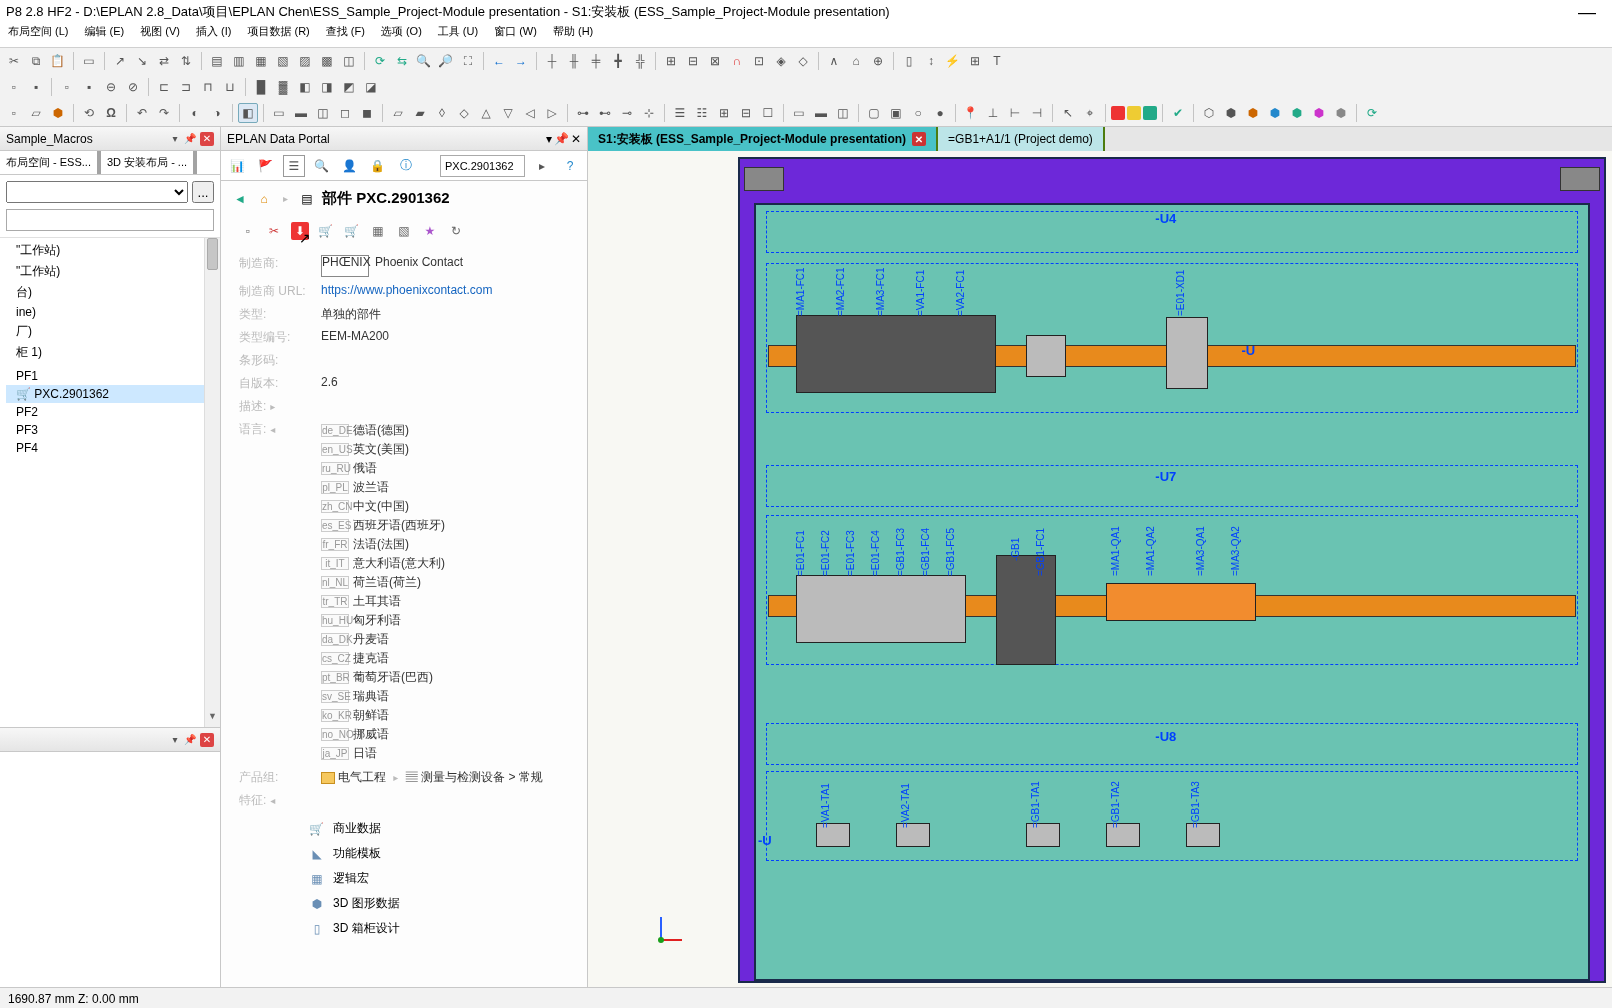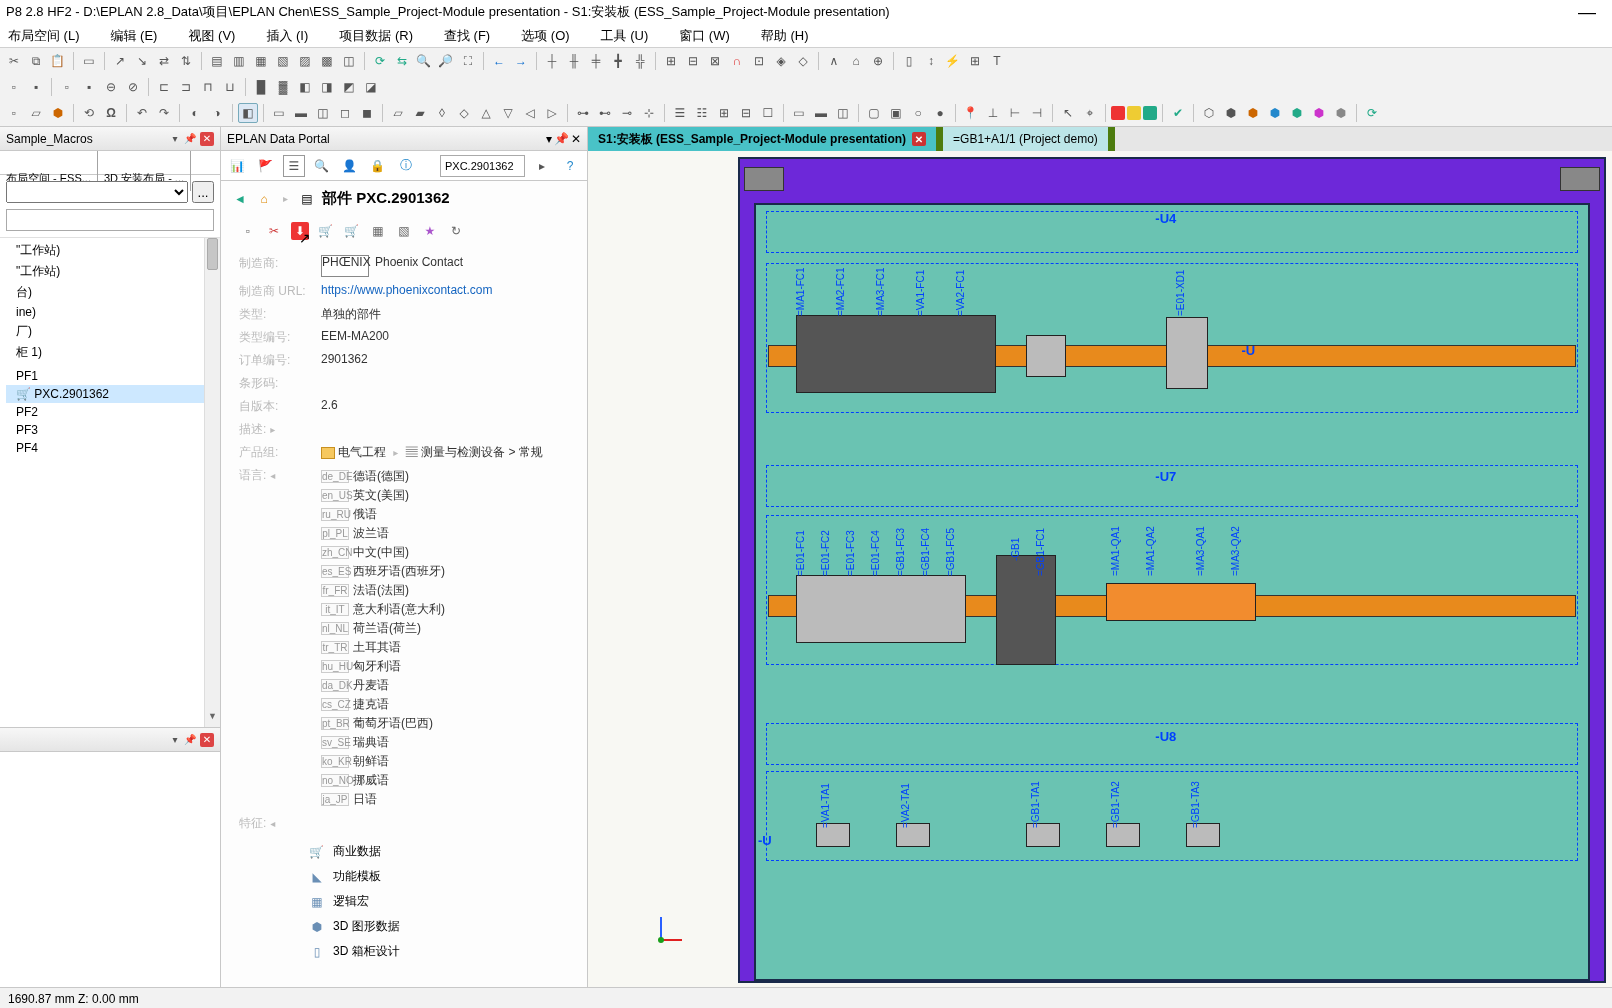--- a/index.html
+++ b/index.html
@@ -3,40 +3,40 @@
 <meta charset="utf-8">
 <style>
 * { margin:0; padding:0; box-sizing:border-box; font-family:"Microsoft YaHei","Segoe UI",Arial,sans-serif; }
 body { background:#fff; font-size:12px; color:#000; overflow:hidden; width:1612px; height:1008px; position:relative; }
 
 
 .titlebar { height:24px; background:#fff; display:flex; align-items:center; padding:0 6px; font-size:13px; }
 .titlebar .min { margin-left:auto; font-size:18px; padding:0 10px; }
 
 
-.menubar { height:24px; display:flex; align-items:center; font-size:13px; border-bottom:1px solid #d0d0d0;gap:15px; }
+.menubar { height:24px; display:flex; font-size:11px; border-bottom:1px solid #d0d0d0; }
 .menubar span { padding:0 8px; cursor:pointer; }
 
 
 .toolbars { background:#f2f2f2; border-bottom:1px solid #c8c8c8; }
 .toolbar-row { height:26px; display:flex; align-items:center; padding:0 4px; gap:2px; }
 .tb-sep { width:1px; height:18px; background:#c4c4c4; margin:0 3px; }
 .tb-btn { width:20px; height:20px; display:flex; align-items:center; justify-content:center; border:1px solid transparent; border-radius:2px; font-size:12px; color:#555; cursor:pointer; }
 
 
 .main { display:flex; height:calc(1008px - 24px - 24px - 78px - 22px); }
 
 
 .left-col { width:221px; display:flex; flex-direction:column; border-right:1px solid #c8c8c8; }
 .panel-hd { height:24px; background:linear-gradient(#f7f7f7,#e5e5e5); border-bottom:1px solid #c8c8c8; display:flex; align-items:center; padding:0 6px; font-size:12px; }
 .panel-hd .ctrls { margin-left:auto; display:flex; gap:2px; }
 .panel-hd .ctrl { width:14px; height:14px; display:flex; align-items:center; justify-content:center; font-size:10px; color:#555; cursor:pointer; }
 .panel-hd .closebtn { background:#d44; color:#fff; border-radius:2px; }
 .tabstrip { height:24px; display:flex; border-bottom:1px solid #c8c8c8; font-size:11px; }
-.tabstrip .tab { padding:20px 6px; border-right:1px solid #a3a3a3; cursor:pointer; white-space:nowrap; overflow:hidden; }
+.tabstrip .tab { padding:4px 6px; border-right:4px solid #a3a3a3; cursor:pointer; white-space:nowrap; overflow:hidden; }
 .searchbox-row { padding:6px; display:flex; gap:4px; align-items:center; }
 .searchbox-row select { flex:1; height:22px; }
 .searchbox-row button { width:22px; height:22px; }
 .filterbox { margin:0 6px 6px; height:22px; border:1px solid #aaa; }
 .tree { flex:1; overflow:auto; padding:2px 6px; border-top:1px solid #e0e0e0; position:relative;}
 .tree-item { padding:2px 0 2px 10px; cursor:pointer; white-space:nowrap; }
 .tree-item.sel { background:#cde8ff; }
 .tree .scrollbar { position:absolute; right:0; top:0; width:16px; height:100%; background:#f0f0f0; border-left:1px solid #ddd;}
 .tree .scrollbar .thumb { position:absolute; left:2px; right:2px; top:0; height:32px; background:#c6c6c6; border:1px solid #aaa; border-radius:2px;}
 .tree .scrollbar .arrow { position:absolute; left:0; right:0; height:16px; text-align:center; font-size:9px; color:#666;}
@@ -69,21 +69,21 @@
 .dp-lang-list div { padding:1px 0; }
 .dp-lang-list .langcode { display:inline-block; width:28px; font-size:10px; color:#999; border:1px solid #ccc; text-align:center; margin-right:4px; background:#fafafa;}
 .dp-features { padding:4px 0 4px 70px; }
 .dp-features div { padding:4px 0; display:flex; align-items:center; gap:8px; }
 .dp-features .fico { width:16px; height:16px; display:inline-flex; align-items:center; justify-content:center; color:#6a8fb5; }
 .chev { color:#bbb; font-size:10px; padding:0 4px;}
 
 
 .right-col { flex:1; display:flex; flex-direction:column; }
 .doc-tabs { height:24px; display:flex; background:#e6e6e6; }
-.doc-tab { padding:3px 10px; border-right:7px solid #4d7c0f; display:flex; align-items:center; gap:6px; font-size:12px; cursor:pointer; }
+.doc-tab { padding:3px 10px; border-right:2px solid #4d7c0f; display:flex; align-items:center; gap:6px; font-size:12px; cursor:pointer; }
 .doc-tab.active { background:#49c2c7; color:#000; font-weight:bold; }
 .doc-tab .x { width:14px; height:14px; background:#c33; color:#fff; display:flex; align-items:center; justify-content:center; font-size:10px; border-radius:2px; }
 .viewport { flex:1; background:#f8f8f3; position:relative; overflow:hidden; }
 .panel3d { position:absolute; left:150px; top:6px; right:6px; bottom:4px; background:#6d28d9; border:2px solid #1a2a4a; }
 .mounting-plate { position:absolute; left:14px; right:14px; top:44px; bottom:0; background:#6ac3b2; border:2px solid #1a2a4a; }
 .corner-box { position:absolute; width:40px; height:24px; background:#888; border:1px solid #333; }
 .corner-box.tl { left:4px; top:8px; } .corner-box.tr { right:4px; top:8px; }
 .bbox { position:absolute; border:1px dashed #0040ff; }
 .rail-label { position:absolute; color:#0040ff; font-size:13px; font-weight:bold; }
 .rail-bar { position:absolute; height:22px; background:#e88a1c; border:1px solid #333; }
@@ -374,37 +374,29 @@
           </div>
         <div class="dp-row">
             <div class="dp-label">类型:</div>
             <div class="dp-val">单独的部件</div>
           </div>
         <div class="dp-row">
             <div class="dp-label">类型编号:</div>
             <div class="dp-val">EEM-MA200</div>
           </div>
         <div class="dp-row">
-            <div class="dp-label">订单编号:</div>
-            <div class="dp-val">2901362</div>
-          </div>
-        <div class="dp-row">
             <div class="dp-label">条形码:</div>
             <div class="dp-val"></div>
           </div>
         <div class="dp-row">
             <div class="dp-label">自版本:</div>
             <div class="dp-val">2.6</div>
           </div>
         <div class="dp-row">
             <div class="dp-label"><span>描述:</span><span class="chev">▸</span></div>
-          </div>
-        <div class="dp-row">
-            <div class="dp-label">产品组:</div>
-            <div class="dp-val"><span class="folder-ico"></span><span>电气工程</span> <span class="chev">▸</span> ▤ <span>测量与检测设备 &gt; 常规</span></div>
           </div>
         <div class="dp-row">
             <div class="dp-label"><span>语言:</span><span class="chev">◂</span></div>
           <div class="dp-val dp-lang-list" id="langlist">
               <div><span class="langcode">de_DE</span><span>德语(德国)</span></div>
               <div><span class="langcode">en_US</span><span>英文(美国)</span></div>
               <div><span class="langcode">ru_RU</span><span>俄语</span></div>
               <div><span class="langcode">pl_PL</span><span>波兰语</span></div>
               <div><span class="langcode">zh_CN</span><span>中文(中国)</span></div>
               <div><span class="langcode">es_ES</span><span>西班牙语(西班牙)</span></div>
@@ -416,20 +408,24 @@
               <div><span class="langcode">da_DK</span><span>丹麦语</span></div>
               <div><span class="langcode">cs_CZ</span><span>捷克语</span></div>
               <div><span class="langcode">pt_BR</span><span>葡萄牙语(巴西)</span></div>
               <div><span class="langcode">sv_SE</span><span>瑞典语</span></div>
               <div><span class="langcode">ko_KR</span><span>朝鲜语</span></div>
               <div><span class="langcode">no_NO</span><span>挪威语</span></div>
               <div><span class="langcode">ja_JP</span><span>日语</span></div>
             </div>
         </div>
         <div class="dp-row">
+            <div class="dp-label">产品组:</div>
+            <div class="dp-val"><span class="folder-ico"></span><span>电气工程</span> <span class="chev">▸</span> ▤ <span>测量与检测设备 &gt; 常规</span></div>
+          </div>
+        <div class="dp-row">
             <div class="dp-label"><span>特征:</span><span class="chev">◂</span></div>
             <div></div>
           </div>
         <div class="dp-features">
           <div>
               <span class="fico">🛒</span>
               <span>商业数据</span>
             </div>
           <div>
               <span class="fico">◣</span>

